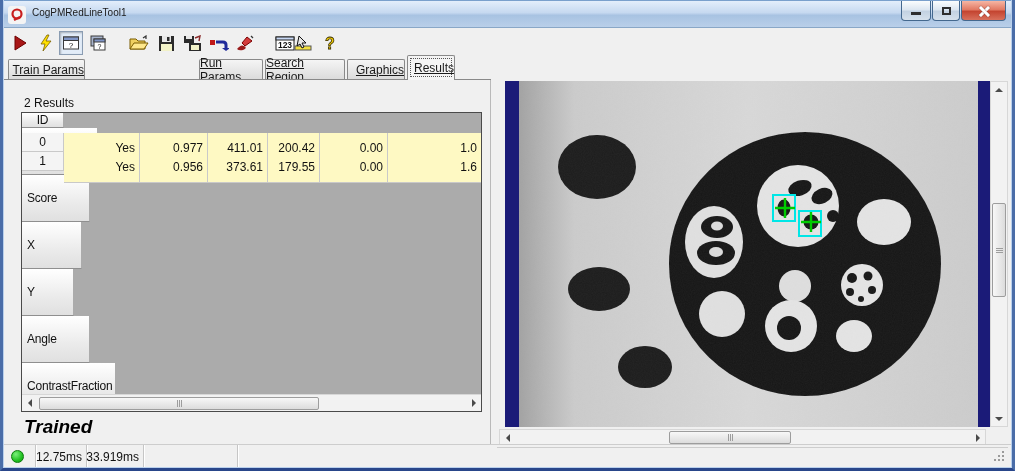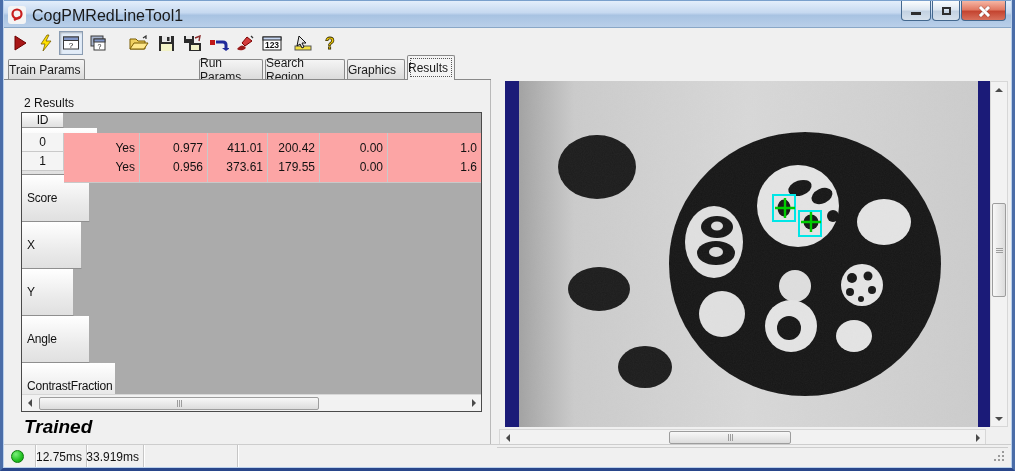--- a/index.html
+++ b/index.html
@@ -8,55 +8,55 @@
           font-family:"Liberation Sans",sans-serif;font-size:12px;color:#111;}
   .frame{position:absolute;inset:0;border-left:3px solid #4a6da8;border-right:3px solid #4a6da8;
          border-bottom:3px solid #29468a;pointer-events:none;z-index:60;
          box-shadow:inset 1px 0 0 #b9d0ec, inset -1px 0 0 #b9d0ec, inset 0 -1px 0 #b9d0ec;}
   
   .titlebar{position:absolute;left:0;top:0;width:1015px;height:28px;
             background:linear-gradient(180deg,#e3eefb 0%,#c6d9f0 45%,#a8c3e2 55%,#b9cfe9 100%);
             border-top:1px solid #7aa0cc;border-bottom:1px solid #89a7c7;}
   .app-icon{position:absolute;left:8px;top:5px;width:18px;height:18px;background:#f4f4f4;
             border-radius:3px;display:flex;align-items:center;justify-content:center;}
-  .titletext{position:absolute;left:32px;top:6px;font-size:16px;color:#1a1a1a;}
+  .titletext{position:absolute;left:32px;top:6px;font-size:10px;color:#1a1a1a;}
   .winbtns{position:absolute;right:9px;top:0;display:flex;}
   .wbtn{height:20px;border:1px solid #44688e;border-top:none;border-radius:0 0 4px 4px;
         background:linear-gradient(180deg,#fbfdfe,#dde7f1 45%,#c3d2e2 55%,#d6e1ec);
         display:flex;align-items:center;justify-content:center;margin-left:1px;position:relative;}
   .wbtn.min{width:30px}.wbtn.max{width:28px}
   .wbtn.close{width:45px;background:linear-gradient(180deg,#f6b6a4,#e27a64 45%,#c44531 55%,#d8705c);}
   .glyph-min{width:10px;height:3px;background:#2e2e2e;margin-top:6px;}
   .glyph-max{width:9px;height:8px;border:2px solid #2e2e2e;background:transparent;}
   .glyph-x{position:relative;width:12px;height:12px;}
   .glyph-x:before,.glyph-x:after{content:"";position:absolute;left:5px;top:0;width:3px;height:13px;background:#fff;box-shadow:0 0 1px #5a1008;}
   .glyph-x:before{transform:rotate(45deg);} .glyph-x:after{transform:rotate(-45deg);}
   
   .toolbar{position:absolute;left:3px;top:29px;width:1009px;height:29px;background:#f0f0f0;}
   .tbtn{position:absolute;top:2px;width:24px;height:24px;display:flex;align-items:center;justify-content:center;border:1px solid transparent;}
   .tbtn.pressed{border:1px solid #8a9cb2;background:#e2ecf8;box-shadow:inset 1px 1px 2px rgba(0,0,0,.25);}
   
   .tab{position:absolute;top:59px;height:21px;background:linear-gradient(180deg,#f5f5f5,#dadada);
        border:1px solid #898989;border-bottom:none;border-radius:2px 2px 0 0;
-       display:flex;align-items:center;justify-content:flex-start;color:#1a1a1a;}
+       display:flex;align-items:center;justify-content:flex-end;color:#1a1a1a;text-decoration:underline;}
   .tab.active{top:55px;height:25px;background:#f4f4f4;z-index:5;outline:1px dotted #555;outline-offset:-4px;}
   .tabline{position:absolute;left:3px;top:79px;width:488px;height:1px;background:#898989;}
   .tabpage{position:absolute;left:3px;top:80px;width:488px;height:364px;background:#f0f0f0;
            border-right:1px solid #b9b9b9;}
   
   .results-count{position:absolute;left:24px;top:96px;}
   .grid{position:absolute;left:21px;top:112px;width:461px;height:300px;border:1px solid #4a4a4a;
         background:#ababab;overflow:hidden;}
   .grow{display:flex;height:19px;background:#fff;}
   .ghead{display:flex;height:20px;flex-direction:column;}
   .hcell{background:linear-gradient(180deg,#ffffff,#ebebeb 60%,#e0e0e0);border-right:1px solid #ababab;
          border-bottom:1px solid #8f8f8f;display:flex;align-items:center;padding:16px 5px;letter-spacing:-0.2px;}
   .hcell.c0{justify-content:center;padding:0;}
   .cell{border-right:1px solid #c9c9c9;border-bottom:1px solid #c9c9c9;display:flex;align-items:center;
-        justify-content:flex-end;padding:15px 4px;background:#fca5a5;}
+        justify-content:flex-end;padding:15px 4px;background:#fef9c3;}
   .cell.c0{justify-content:center;background:#f4f4f4;padding:0;}
   .c0{width:42px}.c1{width:76px}.c2{width:68px}.c3{width:60px}.c4{width:52px}.c5{width:68px}.c6{width:93px;border-right:none;}
   .gfiller{height:244px;background:#ababab;}
   
   .hscroll{position:absolute;height:17px;background:#f2f2f2;border:1px solid #d7d7d7;display:flex;align-items:center;}
   .vscroll{position:absolute;width:18px;background:#f2f2f2;border:1px solid #d7d7d7;}
   .sbtn{width:17px;height:15px;display:flex;align-items:center;justify-content:center;flex:none;}
   .tri{width:0;height:0;border:4px solid transparent;}
   .tri.left{border-right-color:#4a4a4a;border-left:none;margin-right:2px;}
   .tri.right{border-left-color:#4a4a4a;border-right:none;margin-left:2px;}
@@ -168,21 +168,21 @@
         <polygon points="13,14 21,14 17,17" fill="#202a9a" transform="translate(0,-1)"></polygon>
       </svg>
     </div>
     <div class="tbtn" style="left:230px">
       <svg width="20" height="17" viewBox="0 0 20 17">
         <path d="M12 2 L17 6 L10 11 L7 8 Z" fill="#d43c3c" stroke="#7a0000"></path>
         <path d="M2 14 Q6 9 9 11 Q13 13 8 15 Q4 16 2 14 Z" fill="#9a1c1c"></path>
         <path d="M16 1 L18 3" stroke="#333" stroke-width="1.2"></path>
       </svg>
     </div>
-    <div class="tbtn" style="left:257px">
+    <div class="tbtn" style="left:270px">
       <svg width="20" height="17" viewBox="0 0 20 17">
         <rect x="1" y="2" width="18" height="13" fill="#fff" stroke="#222"></rect>
         <rect x="1" y="2" width="18" height="3" fill="#c8d8f4" stroke="#222"></rect>
         <text x="10" y="13" font-size="8.5" font-weight="bold" text-anchor="middle" fill="#111">123</text>
       </svg>
     </div>
     <div class="tbtn" style="left:288px">
       <svg width="20" height="17" viewBox="0 0 20 17">
         <rect x="2" y="11" width="16" height="4" fill="#f2e040" stroke="#555"></rect>
         <polygon points="6,1 13,8 9,8 11,12 9,13 7,9 4,11" fill="#e8e8e8" stroke="#111"></polygon>

